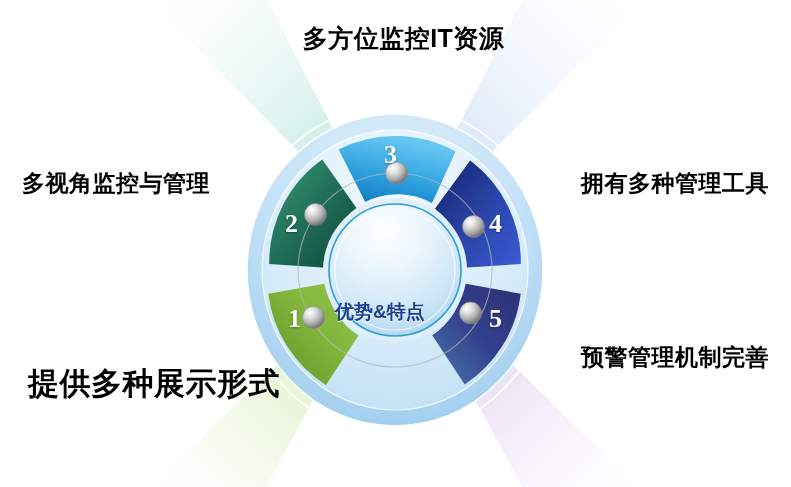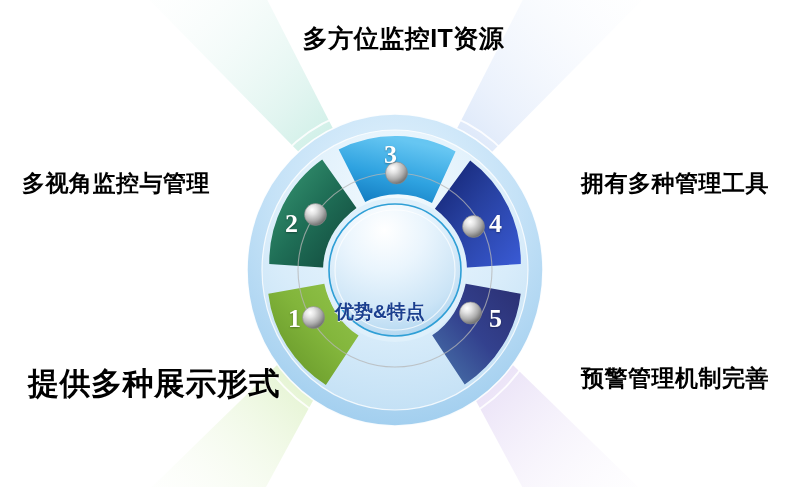--- a/index.html
+++ b/index.html
@@ -22,21 +22,21 @@
     text-align:center;
   }
   #label-top{
     top:22px;left:0;width:791px;text-align:center;
     font-size:25px;
     padding-left:8px;
   }
   #label-left-top{ top:168px;left:22px; font-size:23px; }
   #label-right-top{ top:168px;right:22px; font-size:23px; }
   #label-left-bottom{ top:363px;left:28px; font-size:31px; }
-  #label-right-bottom{ top:363px;right:22px; font-size:23px; }
+  #label-right-bottom{ top:342px;right:22px; font-size:23px; }
 
   .center-text{
     position:absolute;left:0;top:0;width:791px;height:487px;
     pointer-events:none;
   }
   #center-title{
     position:absolute;
     left:335px;top:256px;width:129px;
     text-align:left;
     font-size:19px;font-weight:bold;

